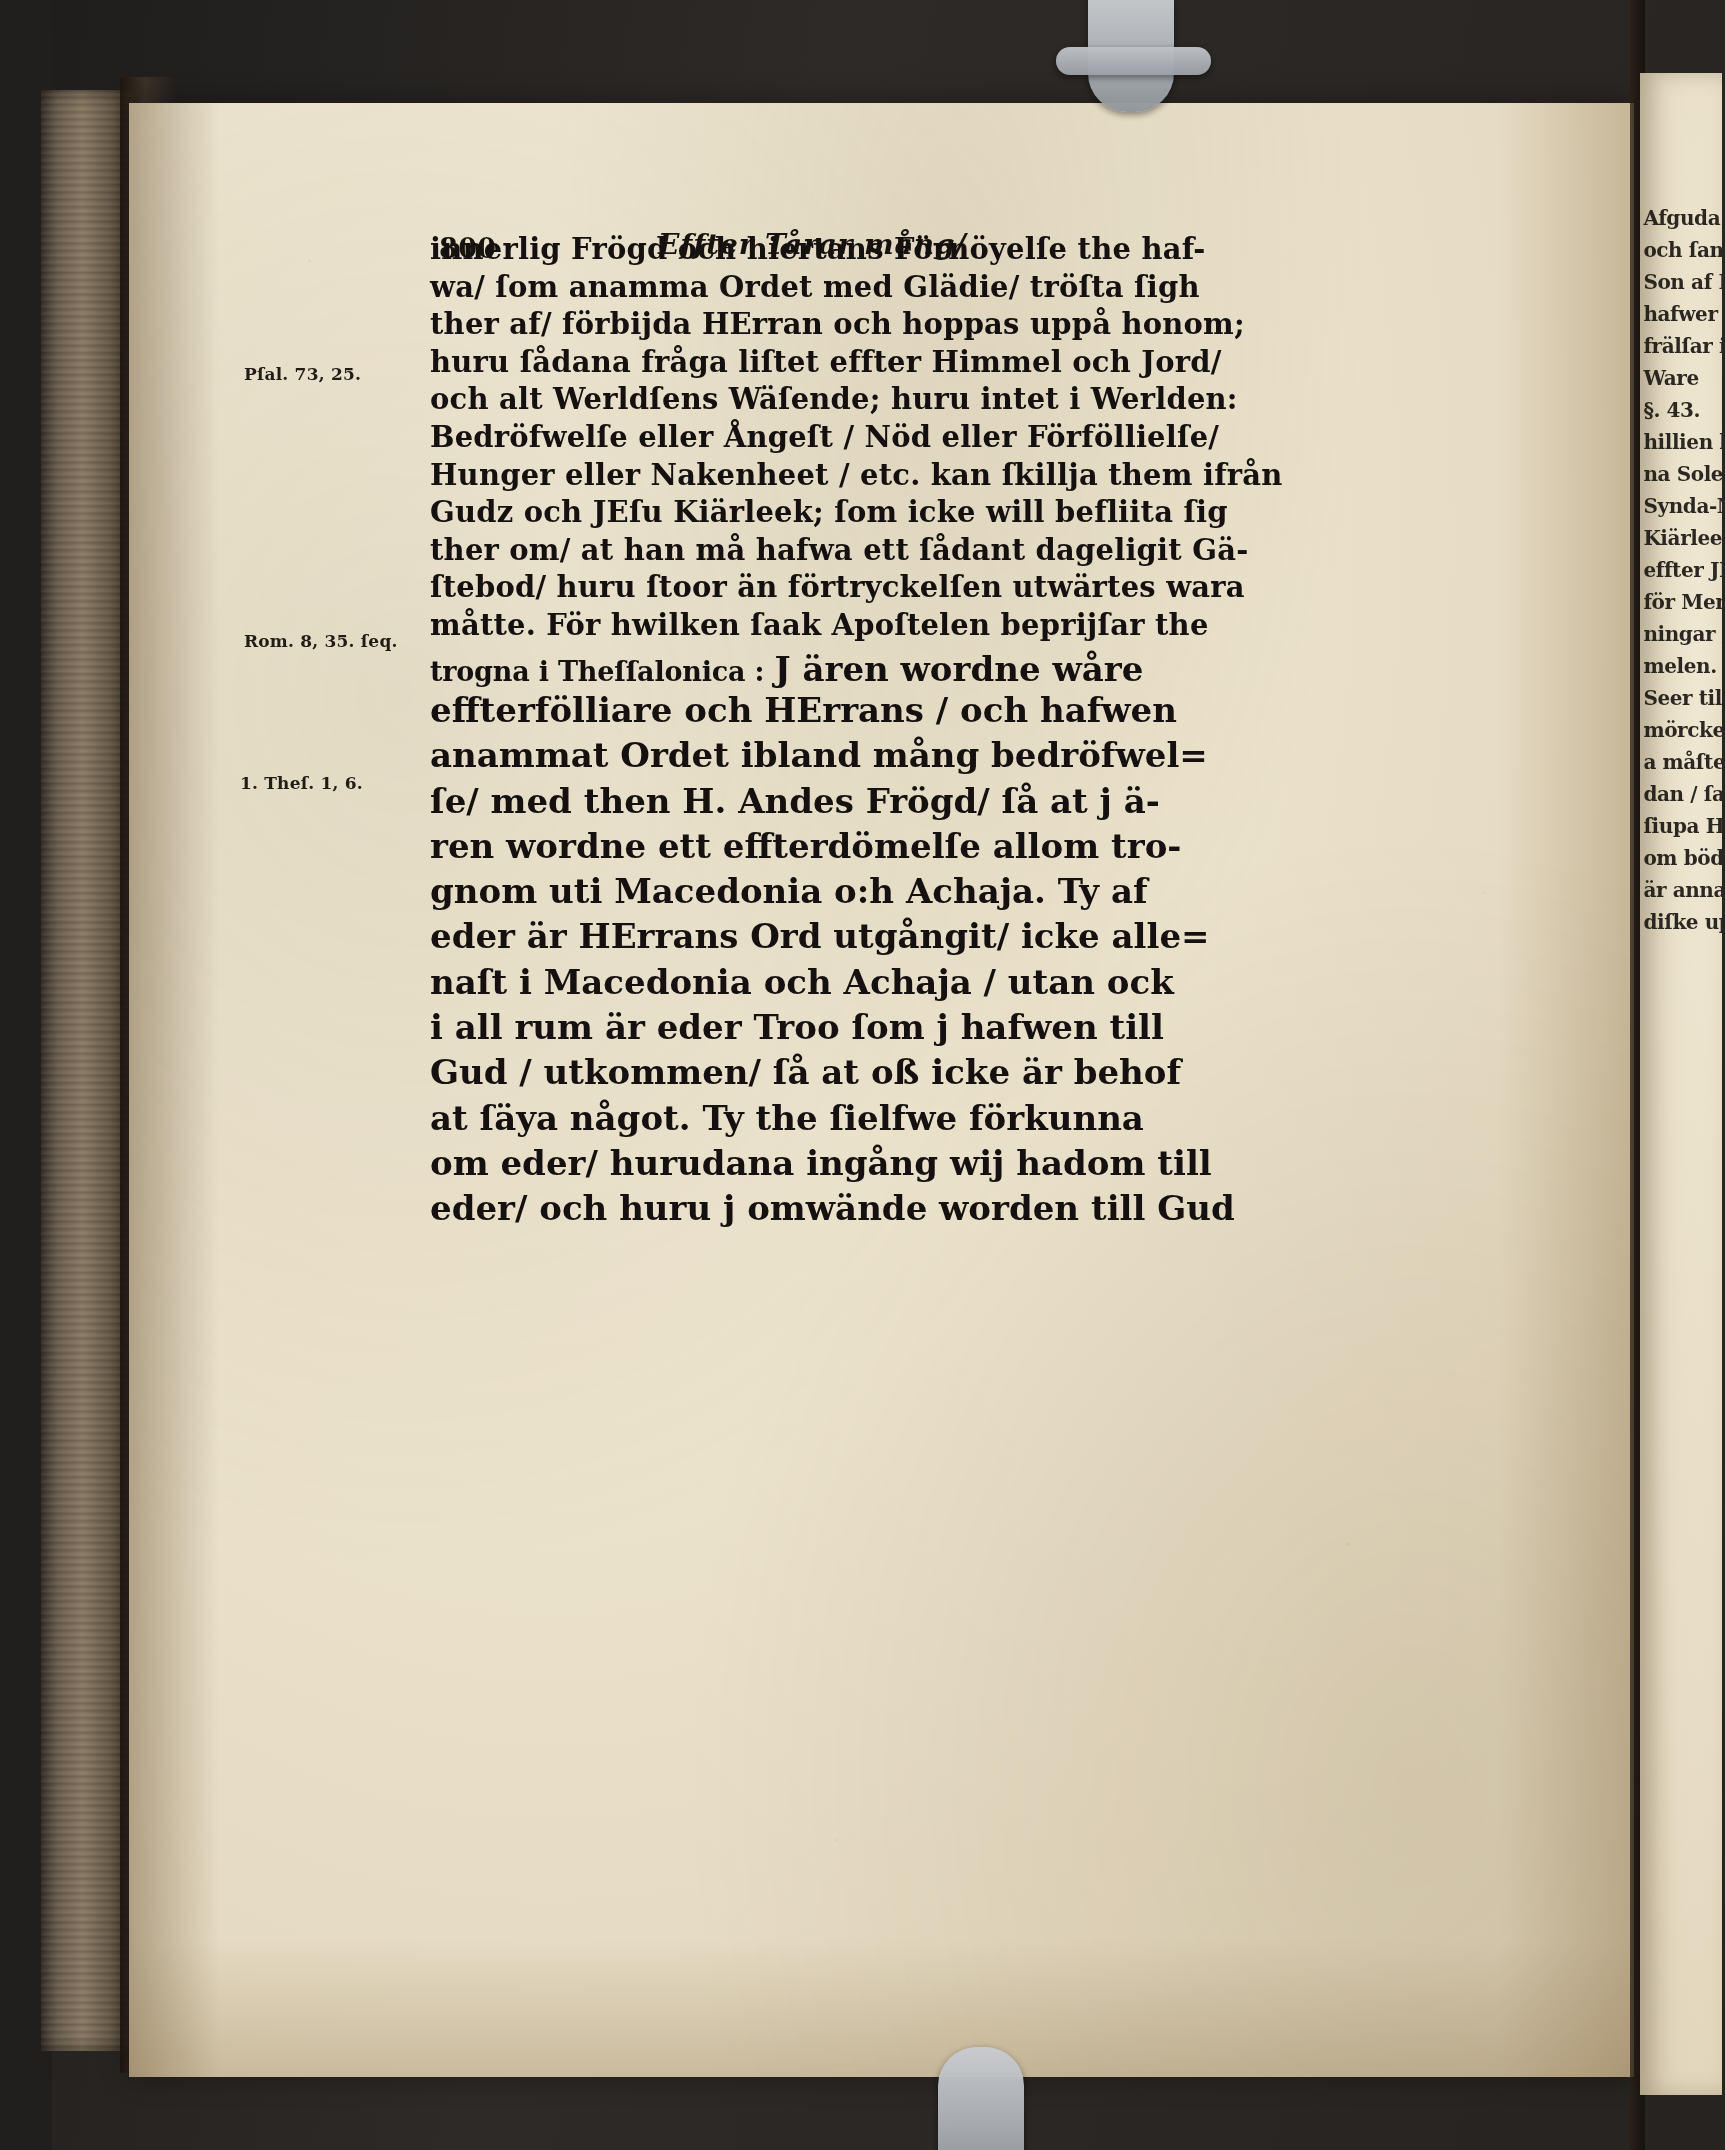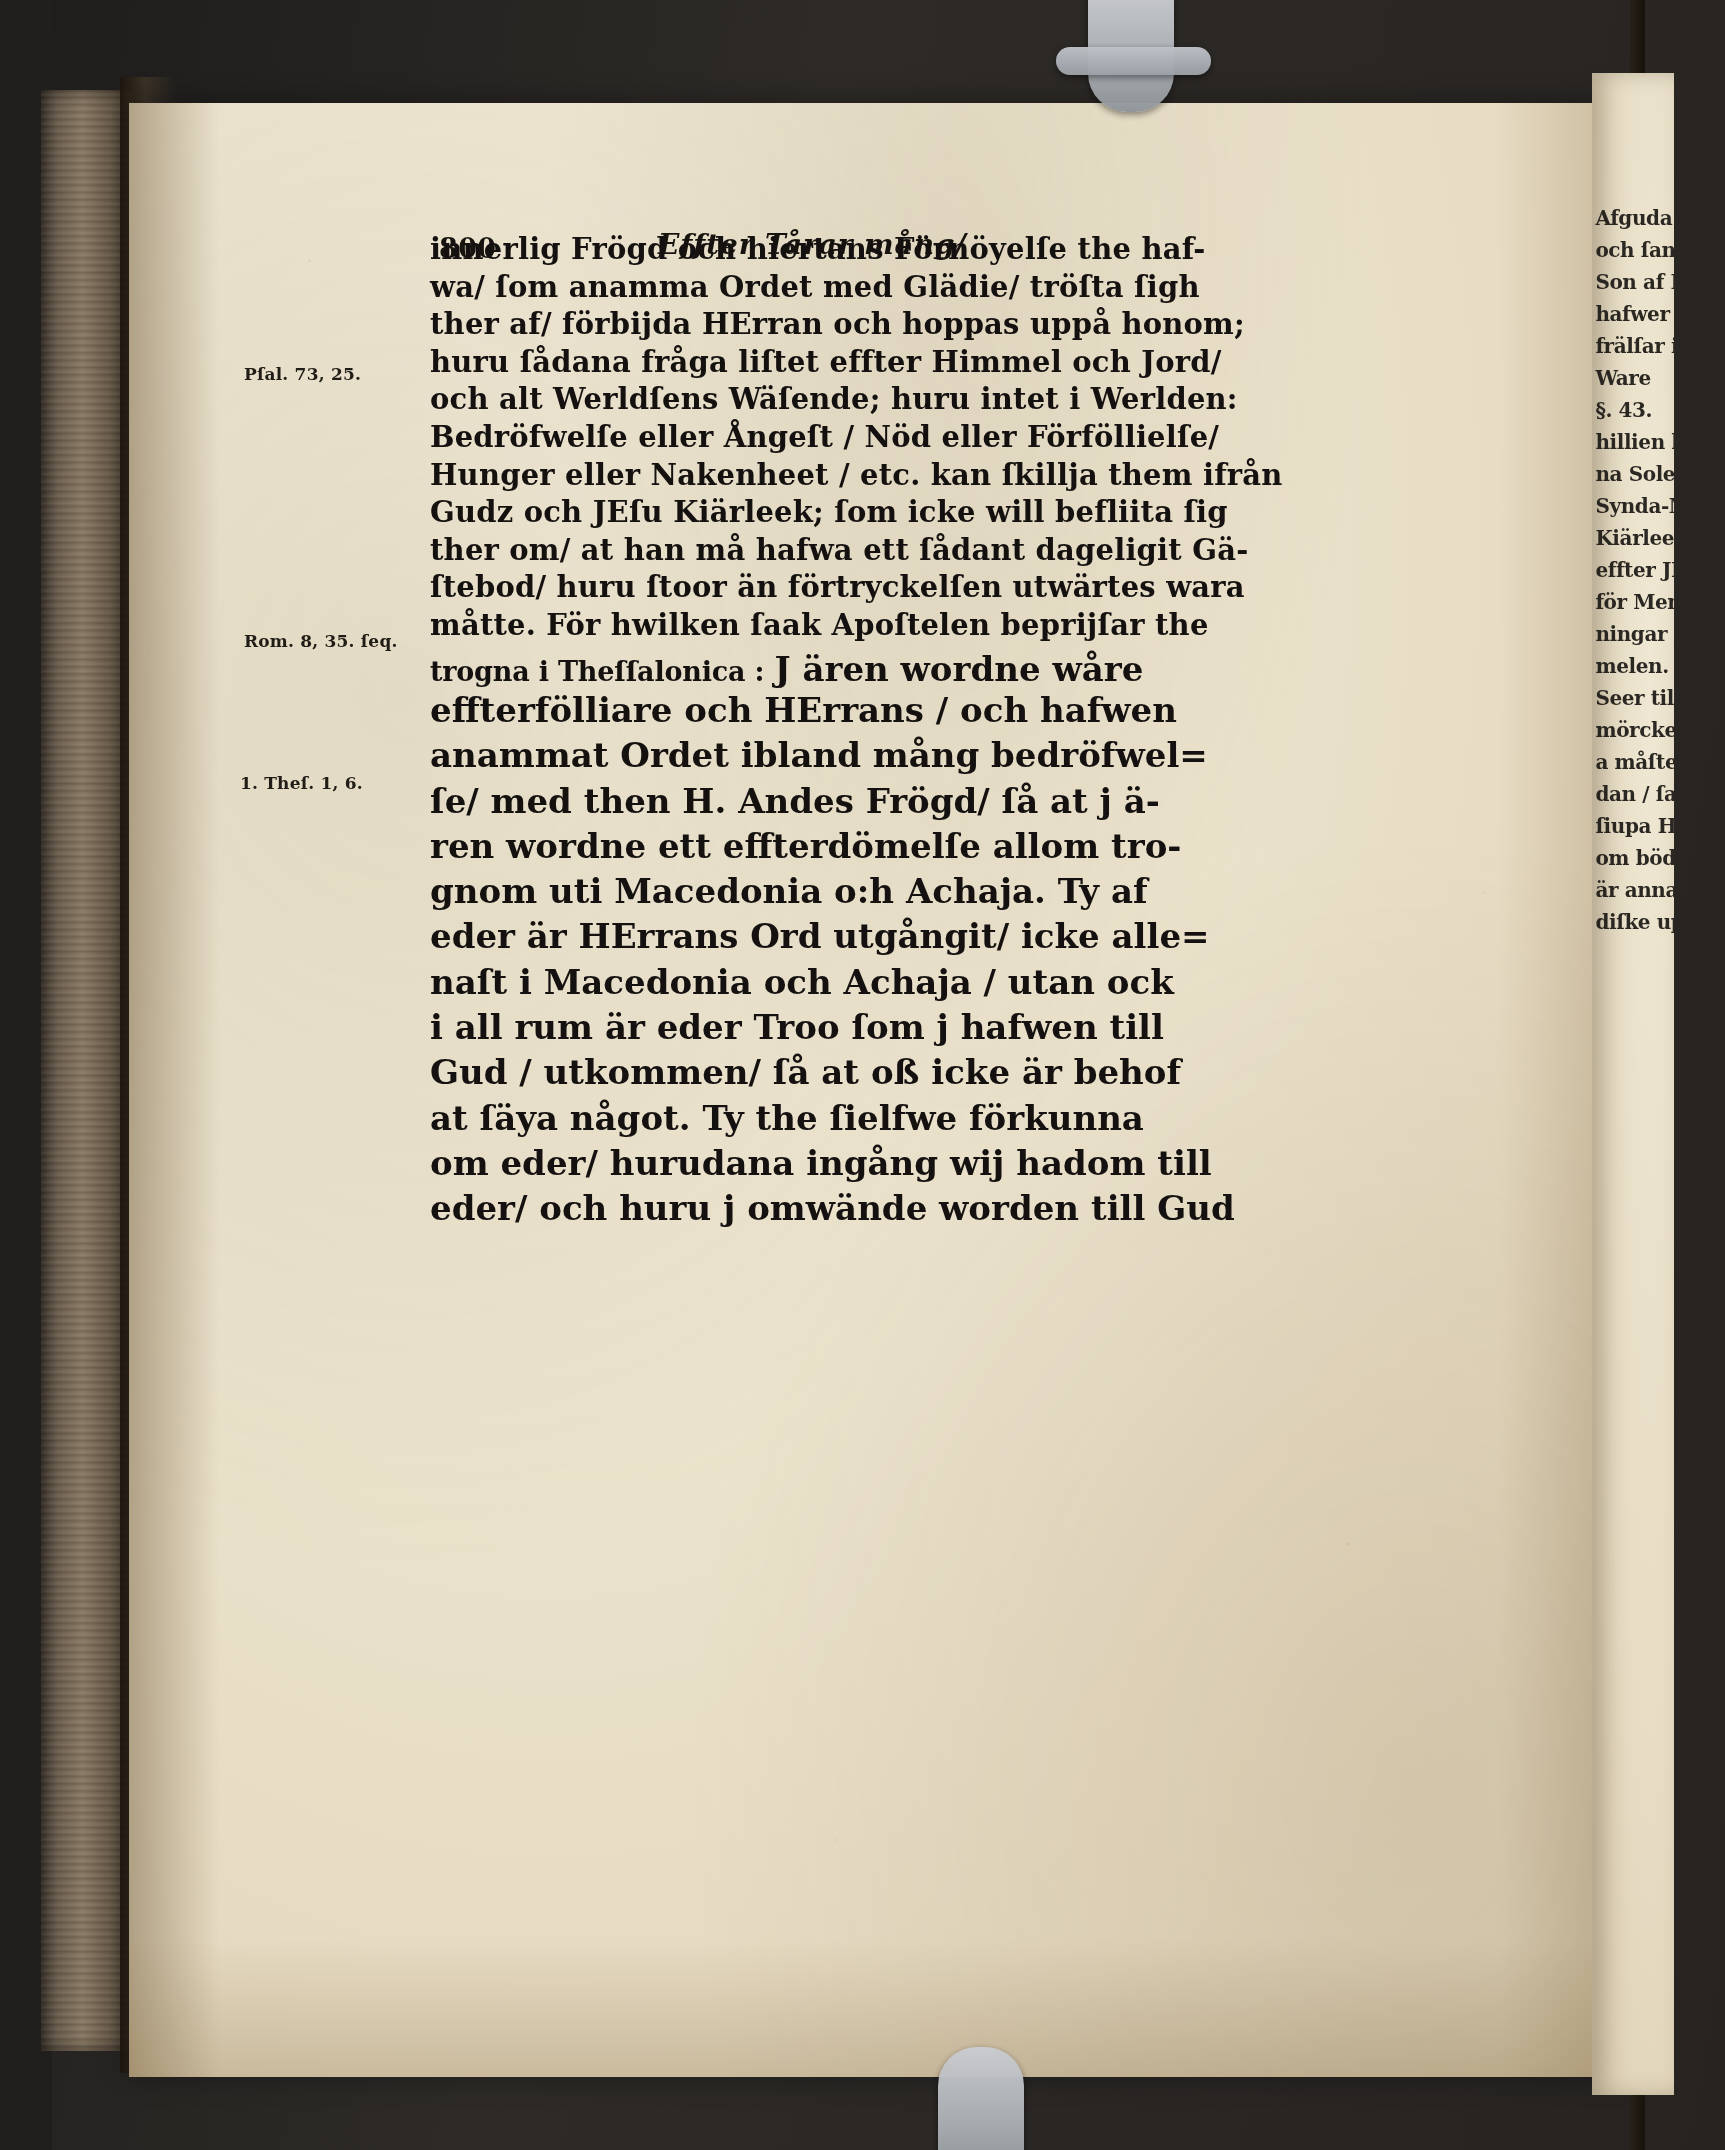--- a/index.html
+++ b/index.html
@@ -99,21 +99,21 @@
     background:
       linear-gradient(270deg, rgba(150,125,85,.38) 0%, rgba(150,125,85,0) 9%),
       linear-gradient(0deg, rgba(140,115,75,.30) 0%, rgba(140,115,75,0) 7%),
       linear-gradient(90deg, rgba(110,88,55,.45) 0%, rgba(110,88,55,0) 6%);
     pointer-events:none;
   }
 
   
   #page-recto {
     position: absolute;
-    left: 1592px;
+    left: 1640px;
     top: 73px;
     width: 82px;
     height: 2022px;
     background: radial-gradient(ellipse at 70% 30%, #efe7d3 0%, #e6dbc2 60%, #d8cbaf 100%);
     overflow: hidden;
     box-shadow: inset 13px 0 21.5px rgba(60,45,25,.25);
   }
   .recto-col {
     position: absolute;
     left: 3.4px;

